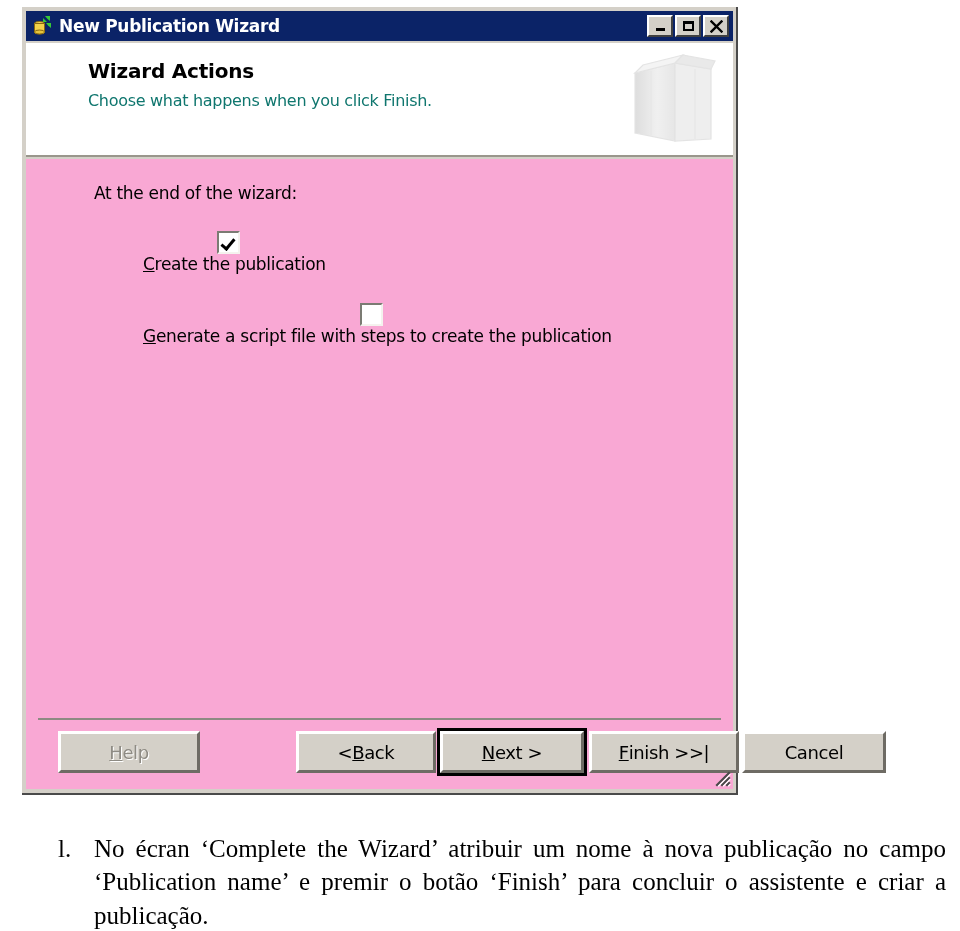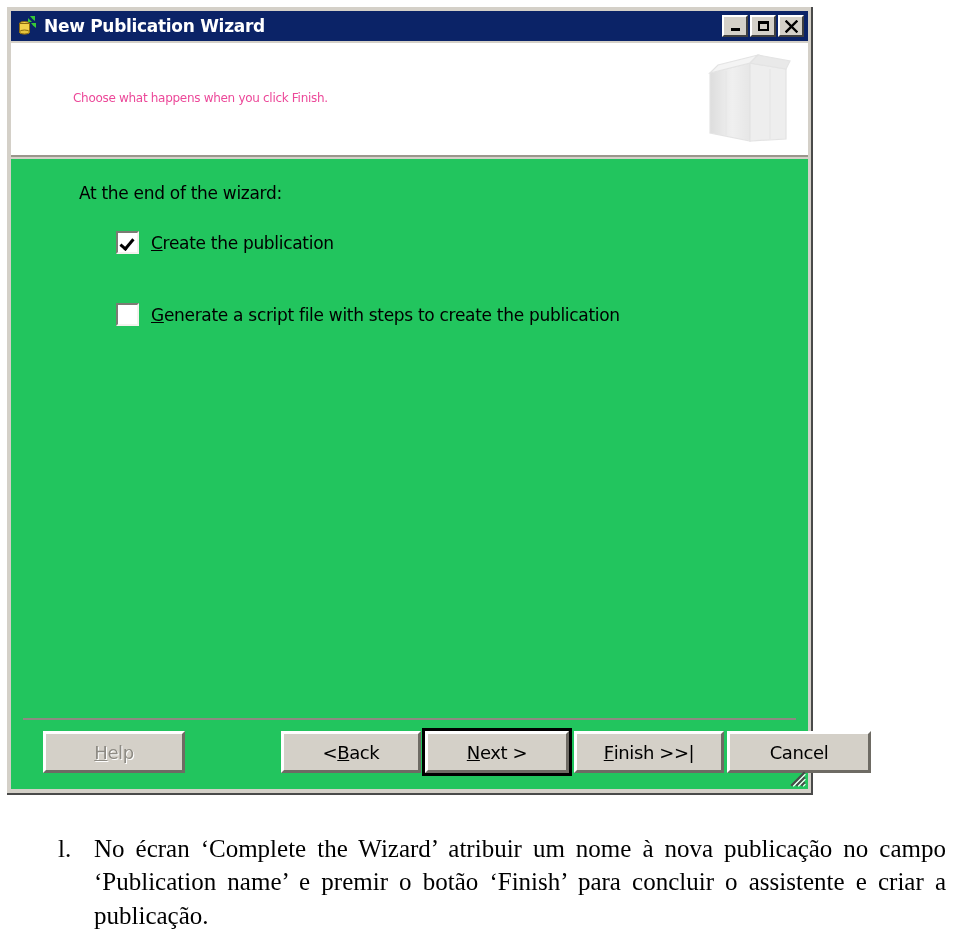--- a/index.html
+++ b/index.html
@@ -11,23 +11,23 @@
     width: 960px;
     height: 931px;
     position: relative;
     font-family: "Liberation Sans", sans-serif;
     overflow: hidden;
   }
 
   
   #wizard-window {
     position: absolute;
-    left: 7px;
+    left: 22px;
     top: 7px;
-    width: 806px;
+    width: 716px;
     height: 788px;
     background: #d4d0c8;
     border-right: 2px solid #4a4a4a;
     border-bottom: 2px solid #4a4a4a;
     box-sizing: border-box;
   }
 
   
   #title-bar {
     position: absolute;
@@ -118,59 +118,60 @@
     font-size: 20px;
     font-weight: bold;
     color: #000;
     font-family: "DejaVu Sans", sans-serif;
     letter-spacing: -0.2px;
   }
   #header-subtitle {
     position: absolute;
     left: 62px;
     top: 48px;
-    font-size: 12px;
-    color: #ec4899;
+    font-size: 16px;
+    color: #0f766e;
     font-family: "DejaVu Sans", sans-serif;
     letter-spacing: -0.3px;
   }
   #header-graphic {
     position: absolute;
     right: 8px;
     top: 4px;
     width: 110px;
     height: 104px;
     opacity: 0.5;
   }
 
   
   #body-panel {
     position: absolute;
     left: 4px;
     top: 152px;
     right: 3px;
     bottom: 4px;
-    background: #22c55e;
+    background: #f9a8d4;
     box-sizing: border-box;
   }
   #prompt-label {
     position: absolute;
     left: 68px;
     top: 24px;
     font-size: 17px;
     color: #000;
     font-family: "DejaVu Sans", sans-serif;
     letter-spacing: -0.3px;
     white-space: nowrap;
   }
   .check-row {
     position: absolute;
     left: 105px;
     display: flex;
     align-items: center;
+    flex-direction: column;
   }
   #check-row-create { top: 72px; }
   #check-row-script { top: 144px; justify-content: center; }
 
   .checkbox {
     width: 23px;
     height: 23px;
     background: #ffffff;
     border-top: 2px solid #7b7b73;
     border-left: 2px solid #7b7b73;
@@ -316,20 +317,21 @@
         <div class="glyph">
           <svg width="13" height="13" viewBox="0 0 13 13" aria-hidden="true">
             <path d="M1.5 1.5 L11.5 11.5 M11.5 1.5 L1.5 11.5" stroke="#000" stroke-width="2.4" stroke-linecap="square"></path>
           </svg>
         </div>
       </div>
     </div>
   </div>
 
   <div id="header-banner">
+    <div id="header-title">Wizard Actions</div>
     <div id="header-subtitle">Choose what happens when you click Finish.</div>
     <div id="header-graphic">
       <svg width="110" height="104" viewBox="0 0 110 104" aria-hidden="true">
         <defs>
           <linearGradient id="bookShade" x1="0" y1="0" x2="1" y2="0">
             <stop offset="0%" stop-color="#bdbdbd"></stop>
             <stop offset="55%" stop-color="#e2e2e2"></stop>
             <stop offset="100%" stop-color="#cfcfcf"></stop>
           </linearGradient>
         </defs>

